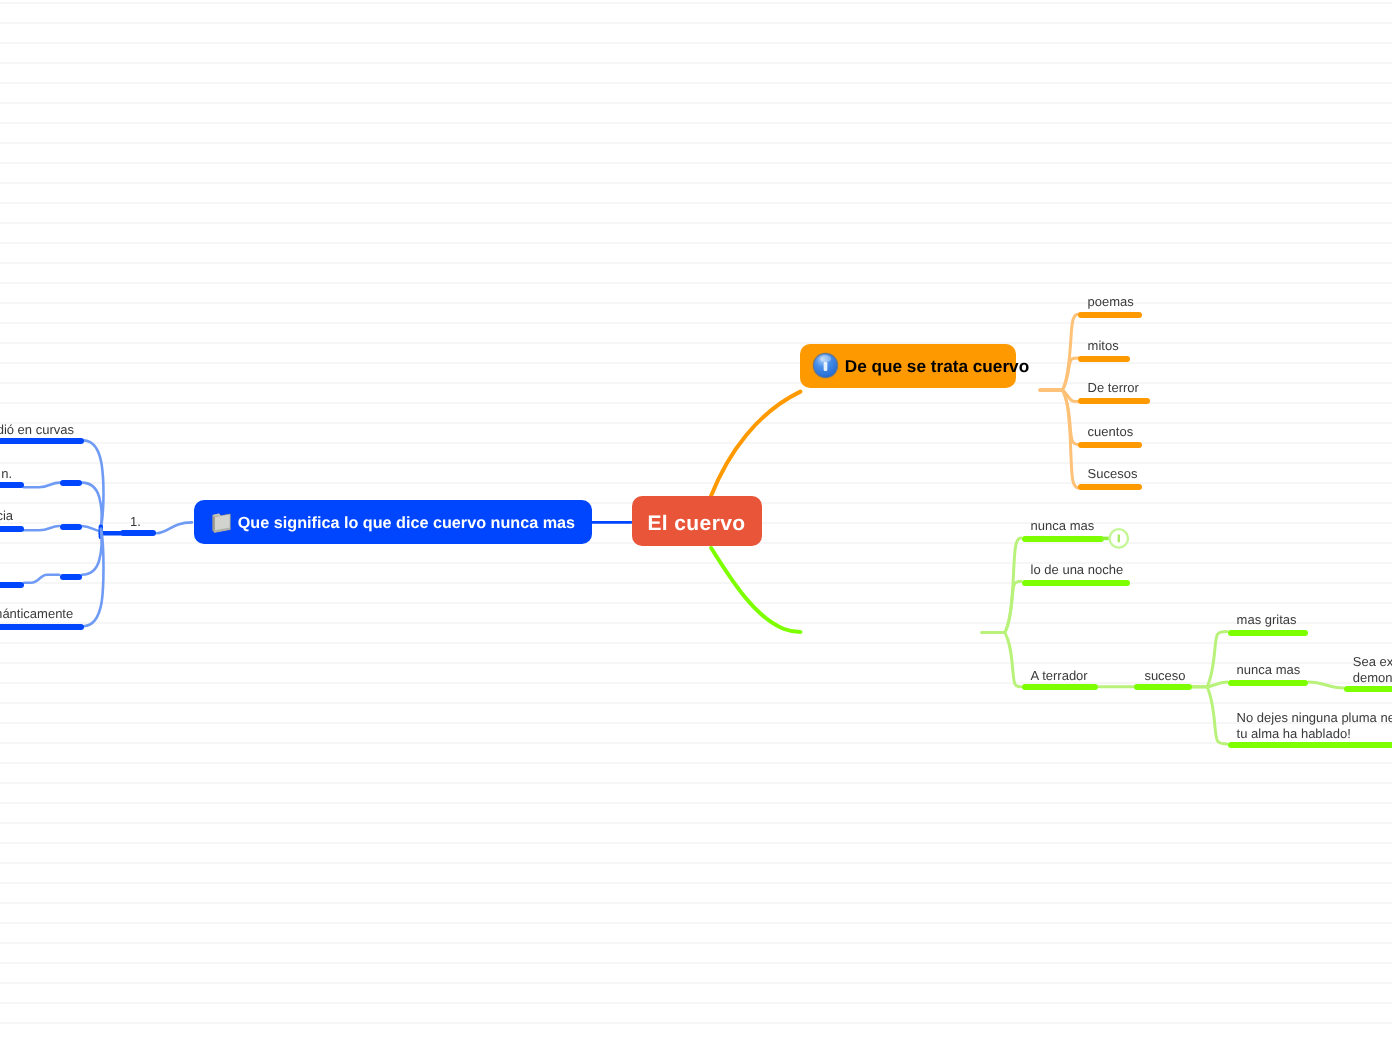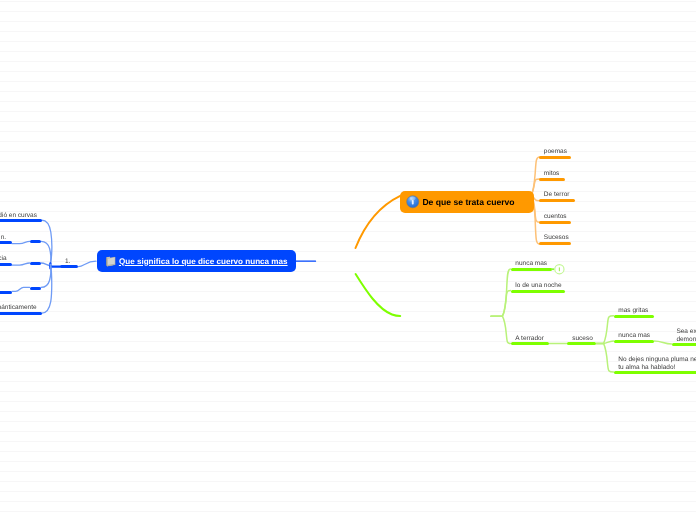--- a/index.html
+++ b/index.html
@@ -14,22 +14,22 @@
   svg.links{position:absolute;left:0;top:0;width:696px;height:520px;
      pointer-events:none;overflow:visible;}
   .node{position:absolute;box-sizing:border-box;display:flex;align-items:center;
         border-radius:5px;white-space:nowrap;}
   .node .lbl{font-weight:bold;line-height:1;}
   #root{left:315.5px;top:248px;width:65.5px;height:25px;background:#e95539;
         justify-content:center;padding-top:2.5px;}
   #root .lbl{color:#ffffff;font-size:10.5px;letter-spacing:.2px;}
   #n-blue{left:96.5px;top:250px;width:199.5px;height:22px;background:#0046fe;
         padding-left:8px;padding-top:1.2px;}
-  #n-blue .lbl{color:#ffffff;font-size:8.1px;text-decoration:underline;}
-  #n-orange{left:400.3px;top:191px;width:134px;height:22px;background:#ff9900;
+  #n-blue .lbl{color:#ffffff;font-size:8.1px;}
+  #n-orange{left:400.3px;top:172px;width:108px;height:22px;background:#ff9900;
         padding-left:6px;}
   #n-orange .lbl{color:#000000;font-size:8.6px;}
   #n-green{left:400px;top:306px;width:91px;height:22px;background:#7eff00;
         padding-left:7px;}
   #n-green .lbl{color:#000000;font-size:8.4px;}
   .ic{display:inline-block;flex:0 0 auto;margin-right:3px;line-height:0;}
 
   
   .bnode{position:absolute;}
   .bnode .t{position:absolute;left:4.8px;white-space:nowrap;
@@ -78,20 +78,23 @@
        <path d="M41.8 313.1 C 46.2 313 49.3 309.8 50.8 301.3 C 52 293.3 52.2 274.8 50.6 264.4"></path>
        <path d="M29.8 241.3 C 25.5 241.3 24.5 243.6 19.5 243.6 L 11.9 243.6"></path>
        <path d="M29.5 263 C 25.5 263 24.5 265.1 19.5 265.1 L 11.9 265.1"></path>
        <path d="M29.6 287.4 L 23.5 287.4 C 20.2 287.4 19.3 291.4 15.5 291.4 L 12.1 291.4"></path>
        <path d="M78.4 266.6 C 84 266.6 86 261.2 96 261.2"></path>
      </g>
      </g>
 
  </svg>
 
+ <div class="node" id="root">
+   <span class="lbl">El cuervo</span>
+ </div>
 
  <div class="node" id="n-blue">
    <span class="ic" style="margin-right:3.4px"><svg width="11" height="13" viewBox="0 0 22 26">
      <g>
        <path d="M2.6 5.0 L9.0 3.6 L10.8 5.8 L20.2 4.0 L20.2 19.6 L4.4 22.4 L2.6 20.6 Z" fill="#b4b2a4"></path>
        <path d="M4.4 6.8 L20.2 4.0 L20.2 19.6 L4.4 22.4 Z" fill="#d2d3cf" stroke="#8d8d84" stroke-width="0.55" stroke-linejoin="round"></path>
        <path d="M2.6 5.0 L4.4 6.8 L4.4 22.4 L2.6 20.6 Z" fill="#9c9786"></path>
        <path d="M2.6 5.0 L9.0 3.6 L10.8 5.8 L4.4 6.8 Z" fill="#c3c1b4"></path>
        <path d="M4.4 20.2 L20.2 17.4 L20.2 19.6 L4.4 22.4 Z" fill="#b0b1ab"></path>
      </g>

